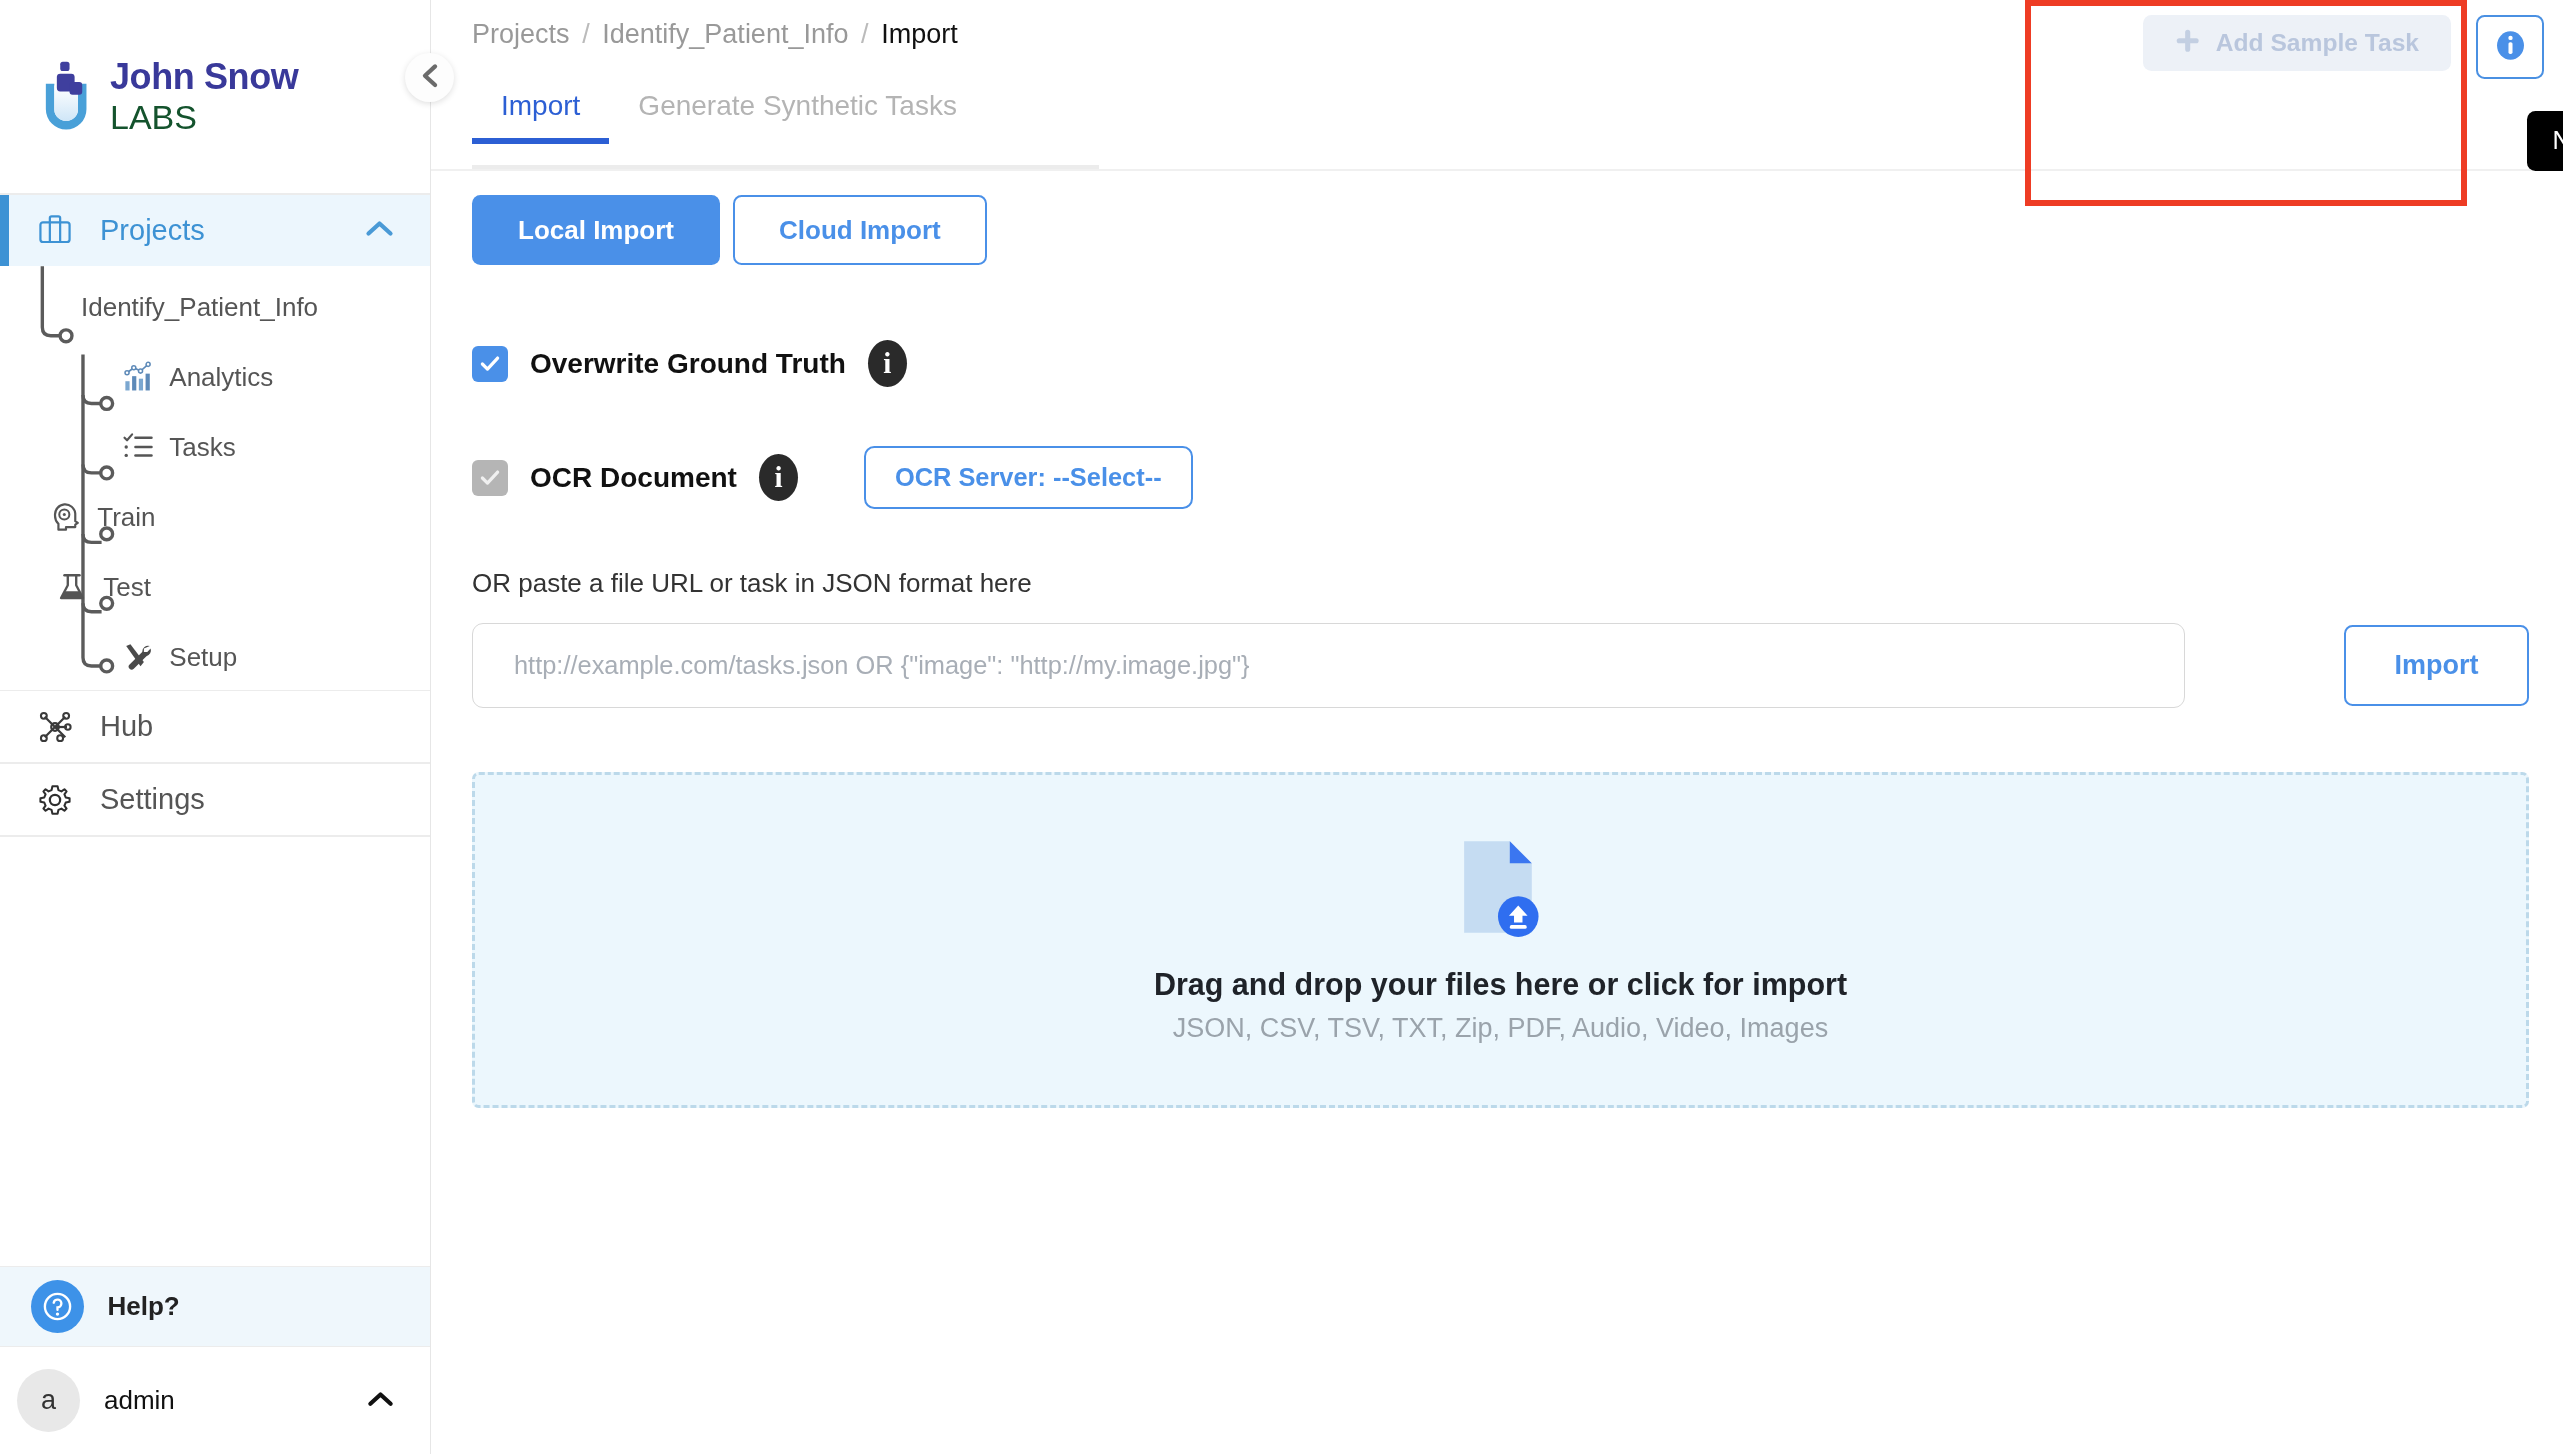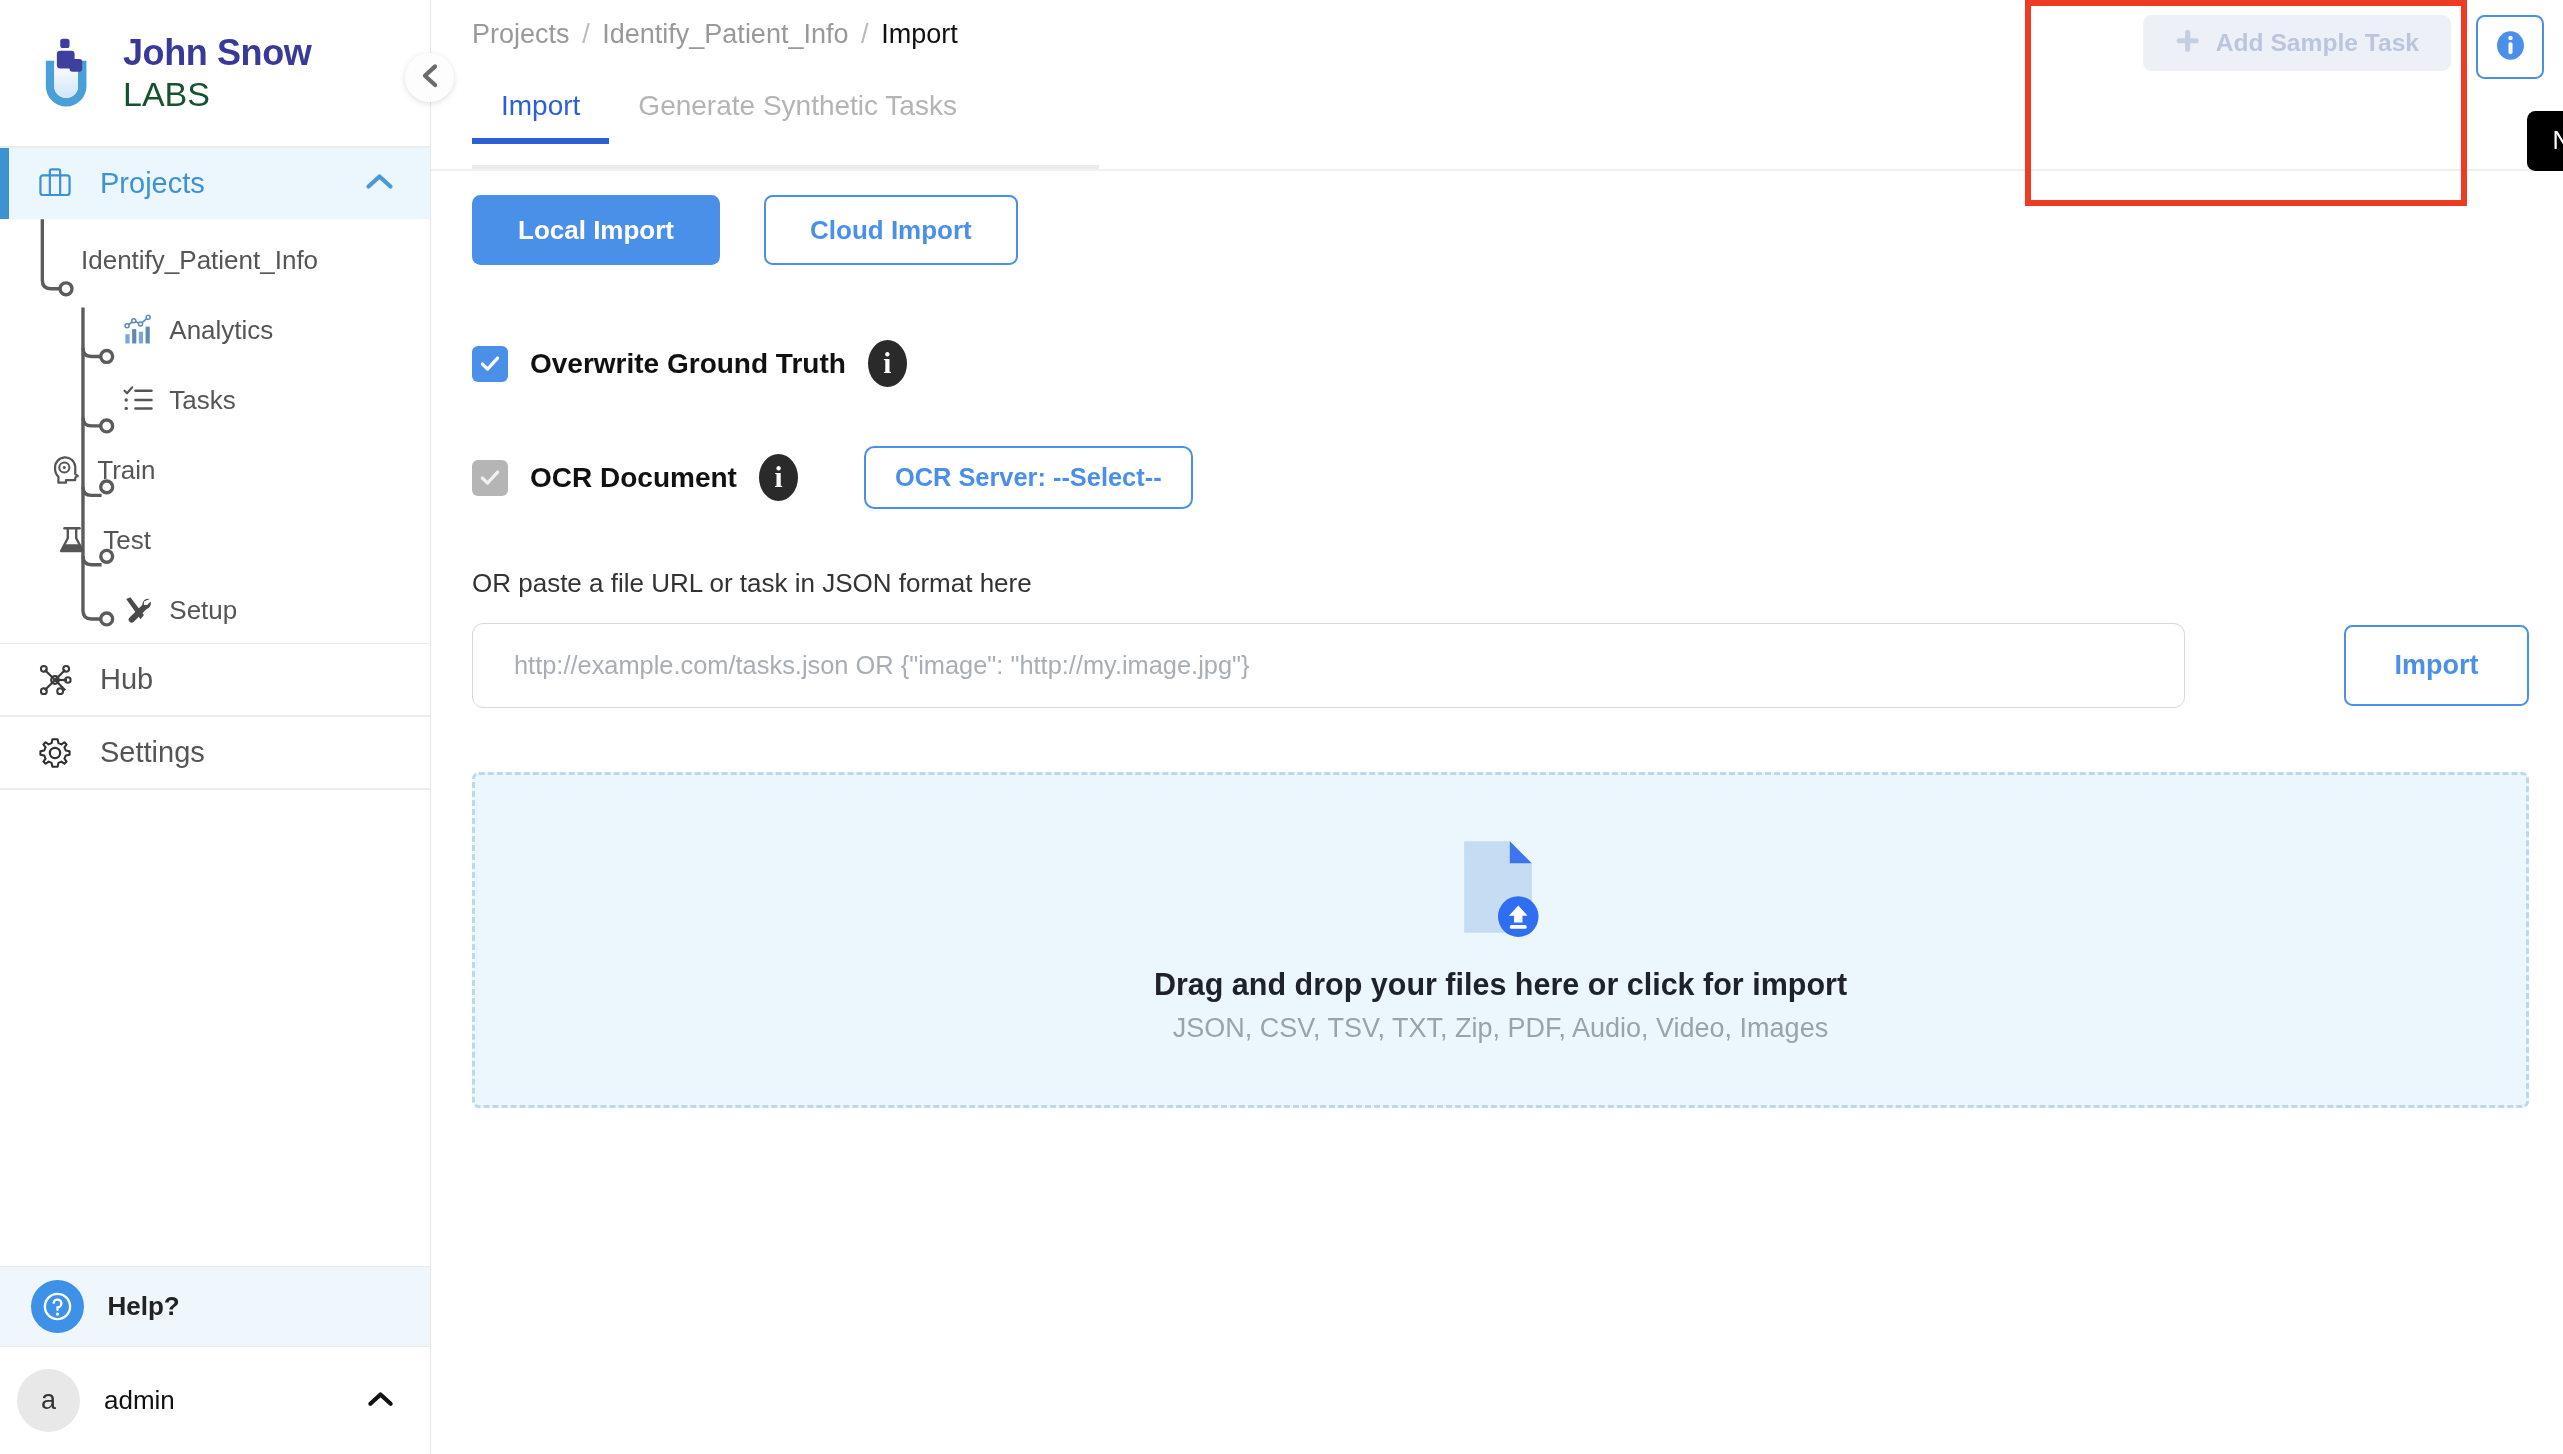--- a/index.html
+++ b/index.html
@@ -13,21 +13,21 @@
 
   
   .sidebar {
     width: 431px; height: 1454px;
     background: #ffffff;
     border-right: 1.7px solid #e6e6e6;
     position: relative;
     flex: 0 0 431px;
     display: flex; flex-direction: column;
   }
-  .brand { height: 146px; display: flex; align-items: center; padding-left: 34px; gap: 23px; }
+  .brand { height: 193px; display: flex; align-items: center; padding-left: 34px; gap: 10px; }
   .brand-logo { width: 66px; height: 73px; position: relative; flex: 0 0 66px; }
   .brand-text { line-height: 1; }
   .brand-line1 { font-size: 36px; font-weight: 700; color: #39399a; letter-spacing: -0.4px; }
   .brand-line2 { font-size: 34px; font-weight: 400; color: #14532d; margin-top: 5.1px; letter-spacing: 0px; }
 
   .collapse-btn {
     position: absolute; left: 405px; top: 53px;
     width: 49px; height: 49px; border-radius: 50%;
     background: #fdfdfd; box-shadow: 0 1.7px 6.8px rgba(0,0,0,0.13);
     display: flex; align-items: center; justify-content: center;
@@ -115,21 +115,21 @@
     padding: 15.3px 25.4px; font-size: 25.4px; white-space: nowrap; z-index: 40;
   }
   .tooltip::before {
     content: ""; position: absolute; top: -14.4px; left: 101px;
     border-left: 16px solid transparent; border-right: 16px solid transparent;
     border-bottom: 15.3px solid #000;
   }
 
   
   .content { position: absolute; left: 41px; top: 195px; right: 34px; }
-  .btn-row { display: flex; gap: 44px; margin-bottom: 75px; }
+  .btn-row { display: flex; gap: 13px; margin-bottom: 75px; }
   .btn-primary {
     background: #4a90e8; color: #fff; border: none; border-radius: 8.5px;
     height: 70px; padding: 0 46px; font-size: 26px; font-weight: 700; cursor: pointer;
     font-family: "Liberation Sans", sans-serif;
   }
   .btn-outline {
     background: #fff; color: #4a90e8; border: 2.5px solid #4a90e8; border-radius: 8.5px;
     height: 70px; padding: 0 44px; font-size: 26px; font-weight: 700; cursor: pointer;
     font-family: "Liberation Sans", sans-serif;
   }

